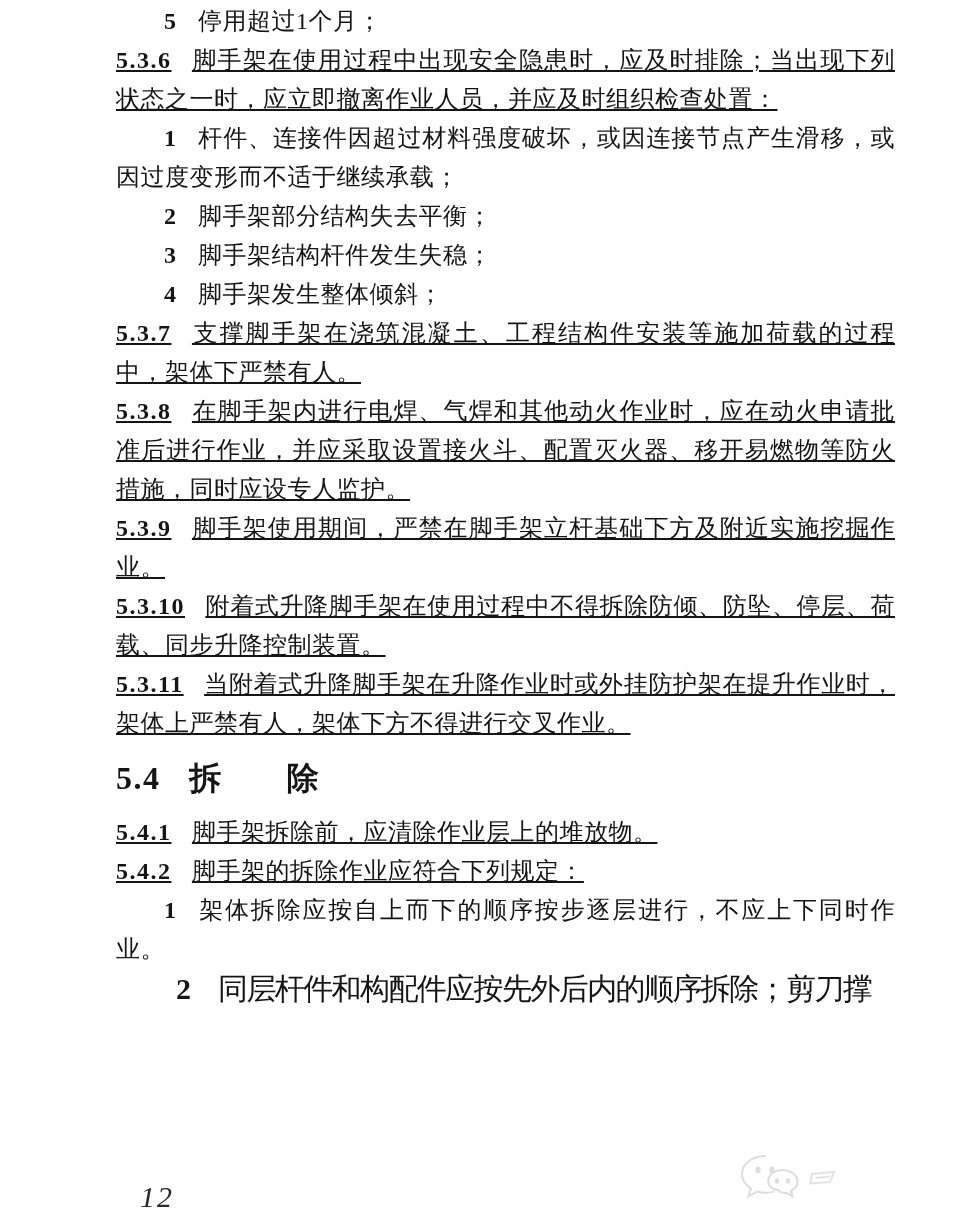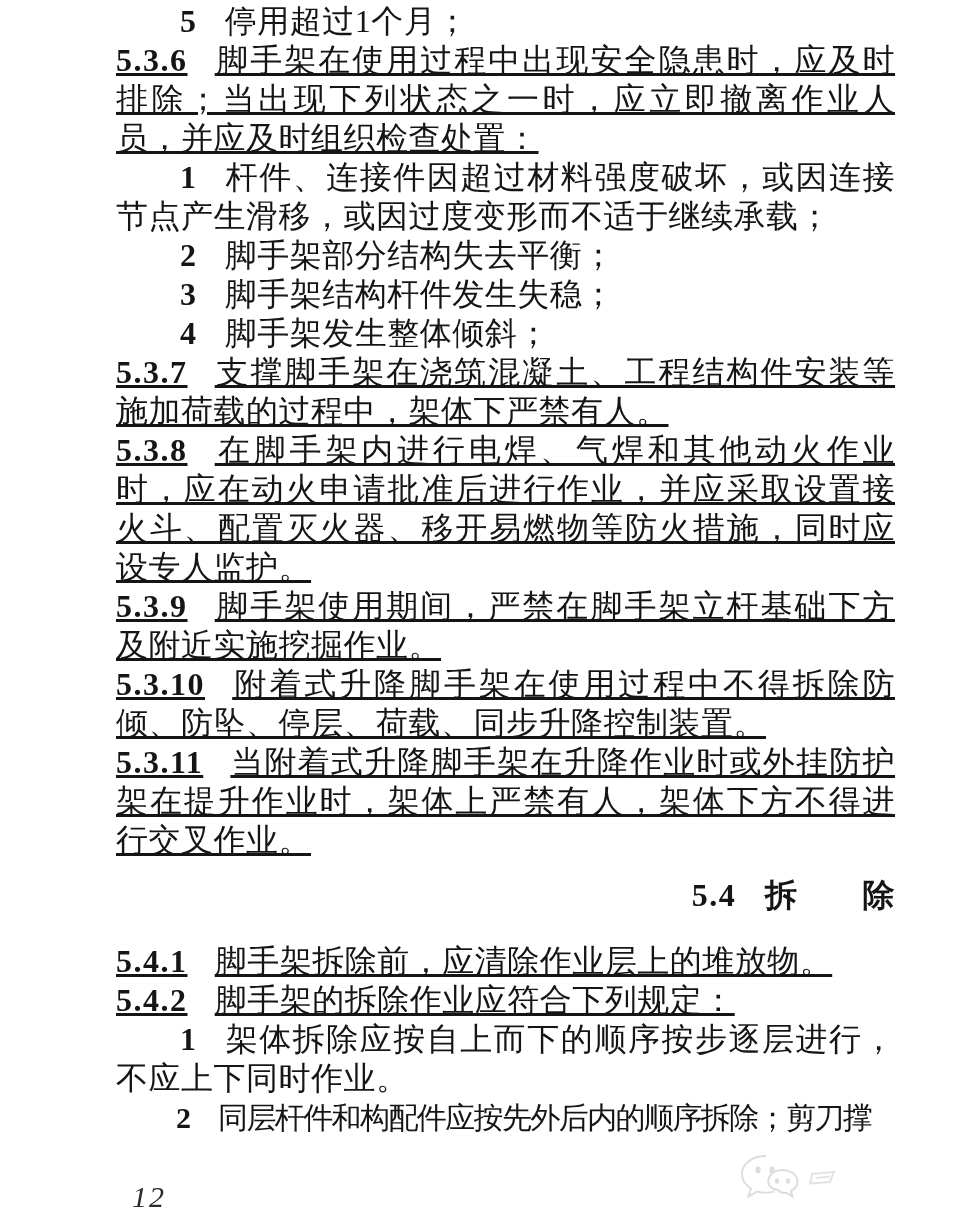--- a/index.html
+++ b/index.html
@@ -12,49 +12,49 @@
     color: #151515;
   }
   .page { position: absolute; inset: 0; }
   .content {
     position: absolute;
     left: 116px; top: 2px;
     width: 779px;
   }
   .content p {
     margin: 0;
-    font-size: 32px;
+    font-size: 24px;
     line-height: 39px;
     text-align: justify;
     letter-spacing: 0.5px;
   }
   .content p .num {
     font-weight: bold;
     letter-spacing: 1.5px;
     margin-right: 0.85em;
   }
   .content p.list-item { text-indent: 2em; }
   .content p.clause { text-indent: 0; text-decoration: underline; }
   .content p.heading {
-    text-align: right;
+    text-align: left;
     font-weight: bold;
     text-indent: 0;
     font-size: 32px;
-    margin: 16px 0 27px 0;
+    margin: 16px 0 15px 0;
   }
   .content p.heading .num { margin-right: 0.9em; }
   .content p.nowrap {
     white-space: nowrap;
     letter-spacing: -1.6px;
     text-align: left;
     font-size: 30px;
   }
   .page-number {
     position: absolute;
-    left: 132px; top: 1180px;
+    left: 140px; top: 1180px;
     font-size: 30px;
     font-style: italic;
     letter-spacing: 2px;
     color: #2a2a2a;
   }
   .watermark {
     position: absolute;
     left: 736px; top: 1150px;
     width: 120px; height: 58px;
     opacity: 0.45;

